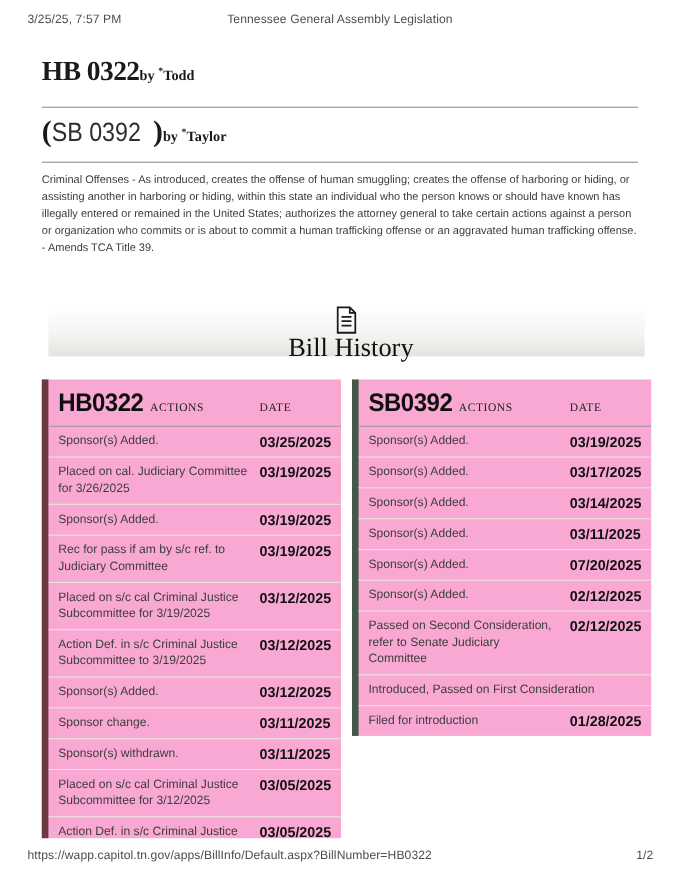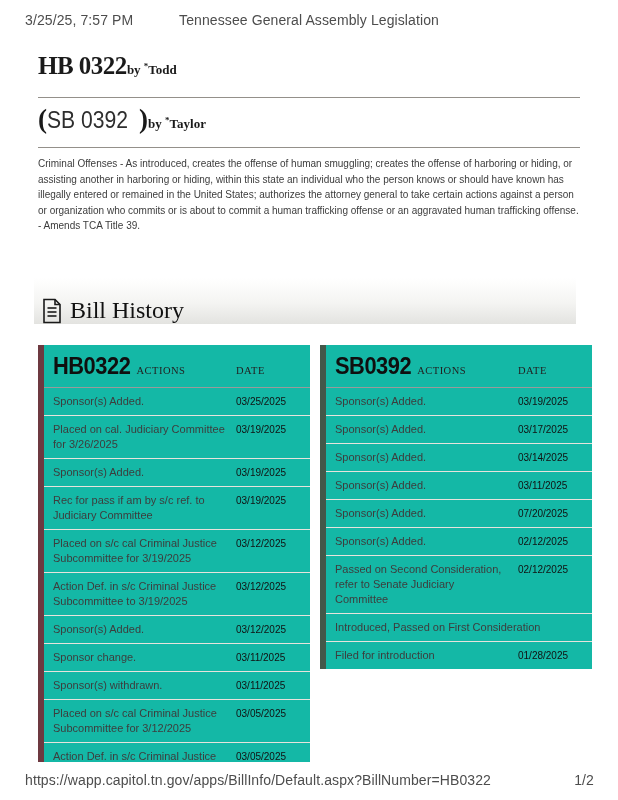--- a/index.html
+++ b/index.html
@@ -1,21 +1,21 @@
 <!DOCTYPE html>
 <html><head>
 <meta charset="utf-8">
 <style>
   * { margin: 0; padding: 0; box-sizing: border-box; }
   html, body { background: #ffffff; }
   body { font-family: "Liberation Sans", sans-serif; color: #1a1a1a; }
   .page { position: relative; width: 618px; height: 800px; background: #fff; overflow: hidden; }
 
   
-  .print-meta { position: absolute; font-size: 14px; color: #4d4d4d; letter-spacing: .1px; }
+  .print-meta { position: absolute; font-size: 11px; color: #4d4d4d; letter-spacing: .1px; }
   .ph-date { top: 12px; left: 25px; }
   .ph-title { top: 12px; left: 0; width: 618px; text-align: center; }
   .pf-url { top: 772px; left: 25px; }
   .pf-page { top: 772px; right: 24px; }
 
   
   .content { position: absolute; left: 38px; width: 542px; }
   .h-primary { top: 52px; font-family: "Liberation Serif", serif; }
   .bill-no { font-size: 25px; font-weight: 700; letter-spacing: -0.5px; }
   .by-part { font-size: 13px; font-weight: 600; margin-left: 0; }
@@ -25,40 +25,40 @@
   .rule2 { top: 147px; }
   .h-companion { top: 104px; font-family: "Liberation Serif", serif; }
   .paren { font-size: 27px; font-weight: 700; }
   .comp-no { font-family: "Liberation Sans", sans-serif; font-size: 24px; font-weight: 400;
              color: #2e2e2e; display: inline-block; transform: scaleX(.88); transform-origin: left bottom; letter-spacing: 0; }
   .h-companion .by-part { font-size: 13px; }
 
   .summary { top: 156px; font-size: 10px; line-height: 1.55; color: #3c3c3c; }
 
   
-  .section-bar { position: absolute; top: 278px; left: 34px; width: 542px; height: 46px;
+  .section-bar { position: absolute; top: 278px; left: 44px; width: 542px; height: 46px;
                  background: linear-gradient(#ffffff 0%, #f4f4f2 55%, #e3e3e0 100%);
-                 display: flex; align-items: flex-end; padding-left: 8px; }
+                 display: flex; align-items: center; padding-left: 8px; flex-direction: column; }
   .section-bar .doc-icon { width: 20px; height: 26px; margin-right: 8px; flex: 0 0 auto; }
   .section-title { font-family: "Liberation Serif", serif; font-size: 24px; color: #111; }
 
   
-  .bh-table { position: absolute; top: 345px; width: 272px; border-left: 6px solid #000; background: #14b8a6; }
+  .bh-table { position: absolute; top: 345px; width: 272px; border-left: 6px solid #000; background: #f9a8d4; }
   .bh-table.t0 { left: 38px; border-left-color: #6d3940; max-height: 417px; overflow: hidden; }
   .bh-table.t1 { left: 320px; border-left-color: #43584a; }
   .bh-head { display: flex; align-items: baseline; padding: 8px 4px 7px 9px; border-bottom: 1px solid #9a9a9a; }
   .bh-bill { font-size: 23px; font-weight: 700; letter-spacing: -0.5px; display: inline-block;
              transform: scaleX(.95); transform-origin: left bottom; color: #0f0f0f; }
   .bh-actions-label { font-family: "Liberation Serif", serif; font-size: 10.5px; letter-spacing: .5px; color: #222; margin-left: 2px; }
   .bh-date-label { font-family: "Liberation Serif", serif; font-size: 10.5px; letter-spacing: .5px; color: #222;
                    margin-left: auto; width: 70px; }
   .bh-row { display: flex; padding: 6px 4px 6px 9px; border-top: 1px solid #e6e3dc; }
   .bh-row:first-child { border-top: none; }
   .bh-action { flex: 1 1 auto; font-size: 11px; line-height: 15px; color: #3d3d3d; padding-right: 10px; }
-  .bh-date { flex: 0 0 70px; font-size: 10px; line-height: 15px; font-weight: 400; color: #111; }
+  .bh-date { flex: 0 0 70px; font-size: 13px; line-height: 15px; font-weight: 700; color: #111; }
 </style>
 </head>
 <body>
 
 <div class="page">
 
   <div class="print-meta ph-date">3/25/25, 7:57 PM</div>
   <div class="print-meta ph-title">Tennessee General Assembly Legislation</div>
 
   <div class="content h-primary">

